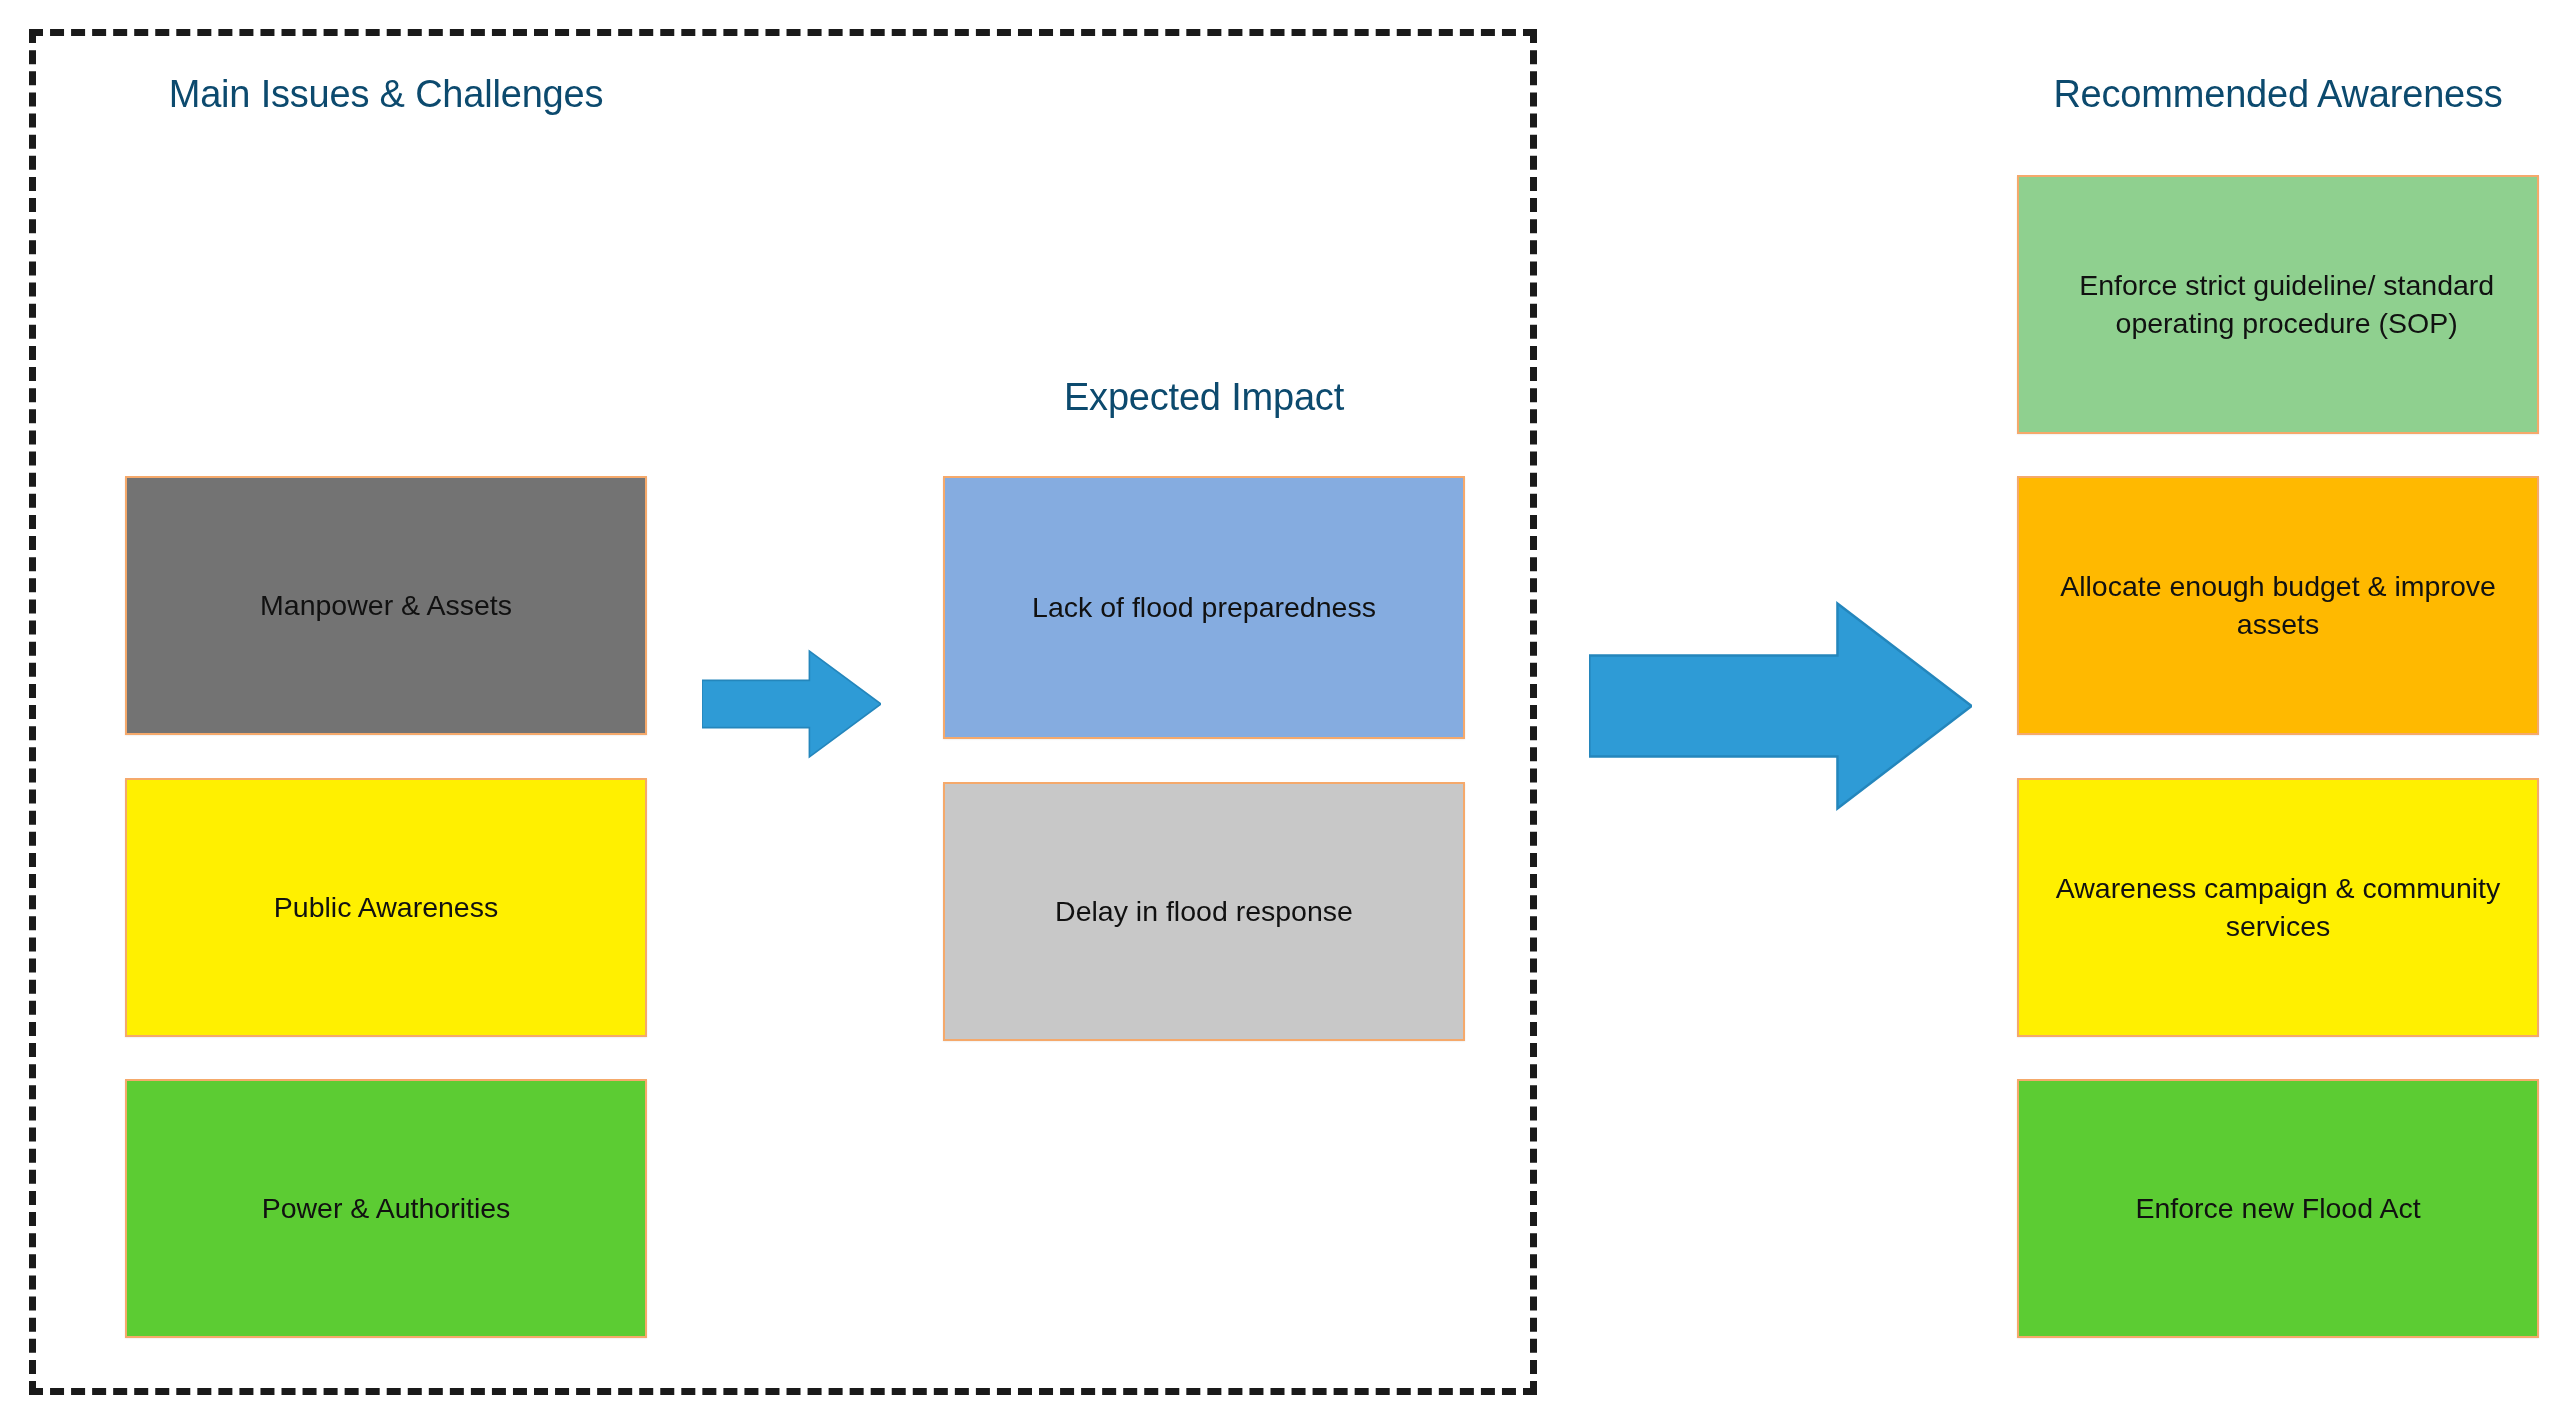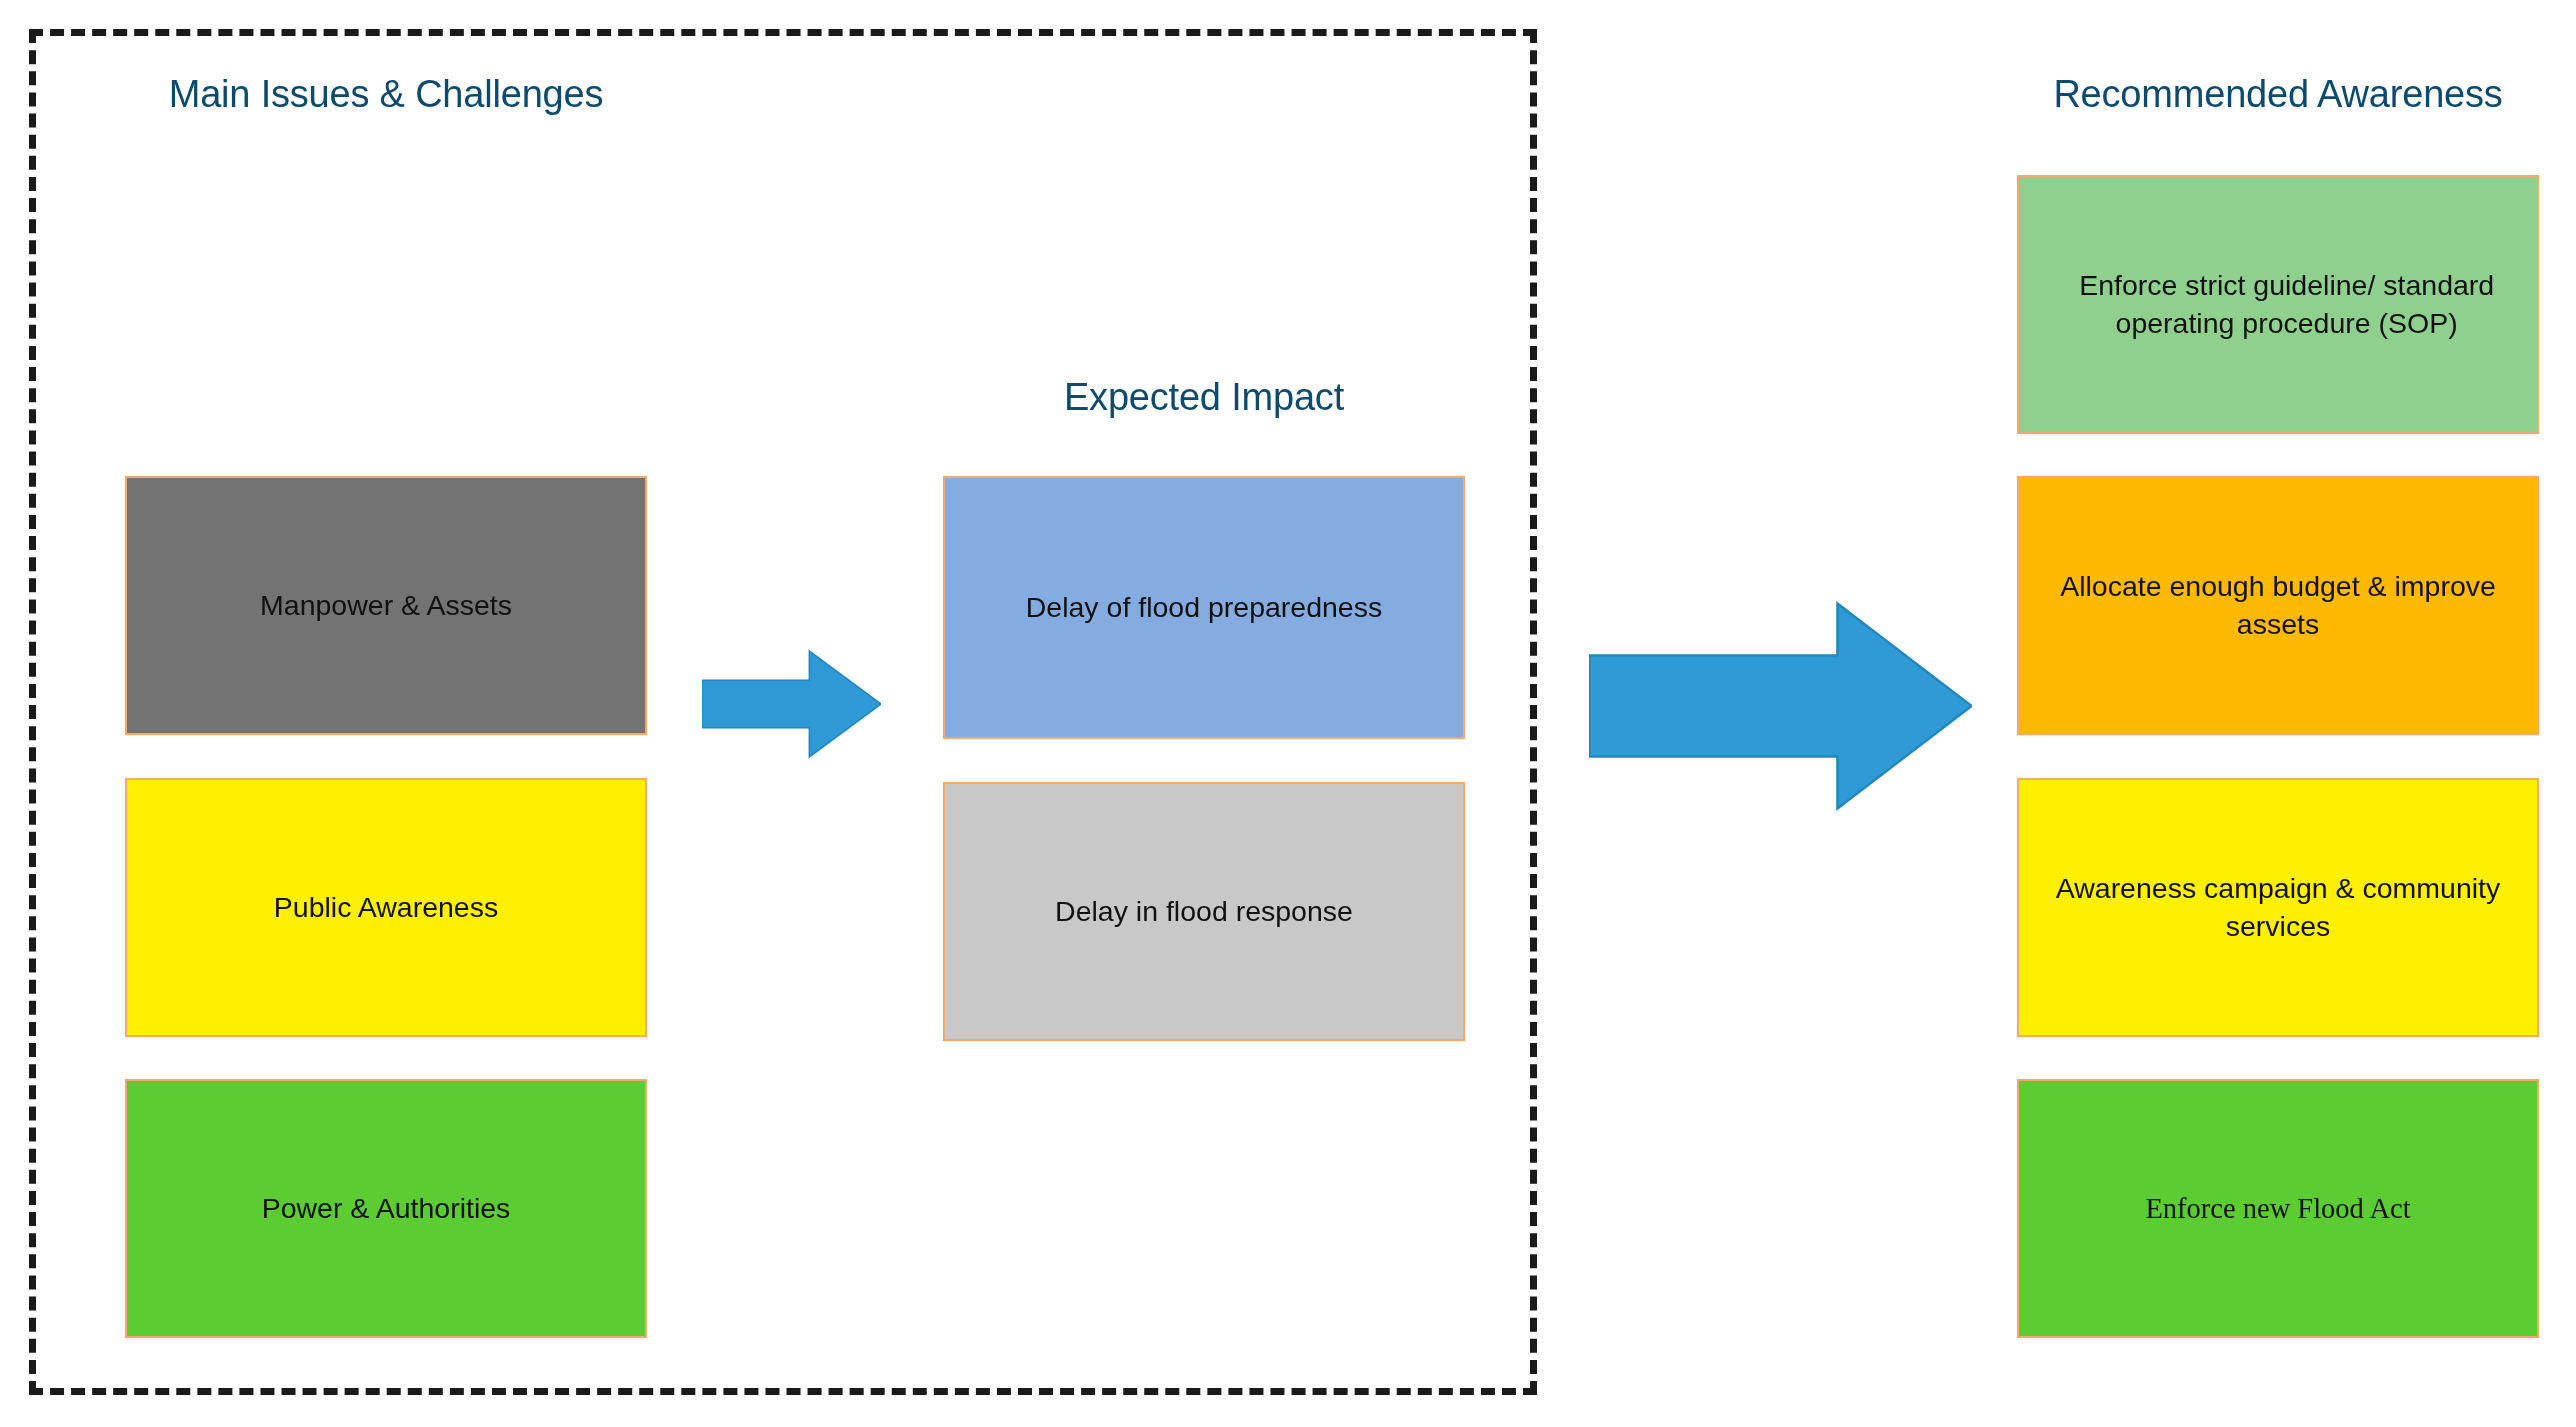--- a/index.html
+++ b/index.html
@@ -107,21 +107,21 @@
     <span>Power &amp; Authorities</span>
   </div>
 
   <svg class="arrow" id="arrow-small" viewBox="0 0 220 150">
     <polygon points="0,46 132,46 132,10 220,75 132,140 132,104 0,104" fill="#2E9BD6" stroke="#2486BC" stroke-width="2"></polygon>
   </svg>
 
   <div class="col-title" id="title-impact">Expected Impact</div>
 
   <div class="node col-mid row-2m" id="impact-0" style="background-color: rgb(133, 172, 224); border-color: rgb(245, 169, 107);">
-    <span>Delay of flood preparedness</span>
+    <span>Lack of flood preparedness</span>
   </div>
 
   <div class="node col-mid row-3m" id="impact-1" style="background-color: rgb(200, 200, 200); border-color: rgb(245, 169, 107);">
     <span>Delay in flood response</span>
   </div>
 
   <svg class="arrow" id="arrow-large" viewBox="0 0 470 268">
     <polygon points="0,72 305,72 305,8 470,134 305,260 305,196 0,196" fill="#2E9BD6" stroke="#2486BC" stroke-width="3"></polygon>
   </svg>
 
@@ -132,18 +132,18 @@
   </div>
 
   <div class="node col-right row-2" id="solution-1" style="background-color: rgb(255, 185, 0); border-color: rgb(245, 169, 107);">
     <span>Allocate enough budget &amp; improve assets</span>
   </div>
 
   <div class="node col-right row-3" id="solution-2" style="background-color: rgb(255, 240, 0); border-color: rgb(245, 169, 107);">
     <span>Awareness campaign &amp; community services</span>
   </div>
 
-  <div class="node col-right row-4" id="solution-3" style="background-color: rgb(92, 204, 51); border-color: rgb(245, 169, 107); font-family: Liberation Serif, serif;">
+  <div class="node col-right row-4" id="solution-3" style="background-color: rgb(92, 204, 51); border-color: rgb(245, 169, 107);">
     <span>Enforce new Flood Act</span>
   </div>
 
 </div>
 
 
 </body></html>

